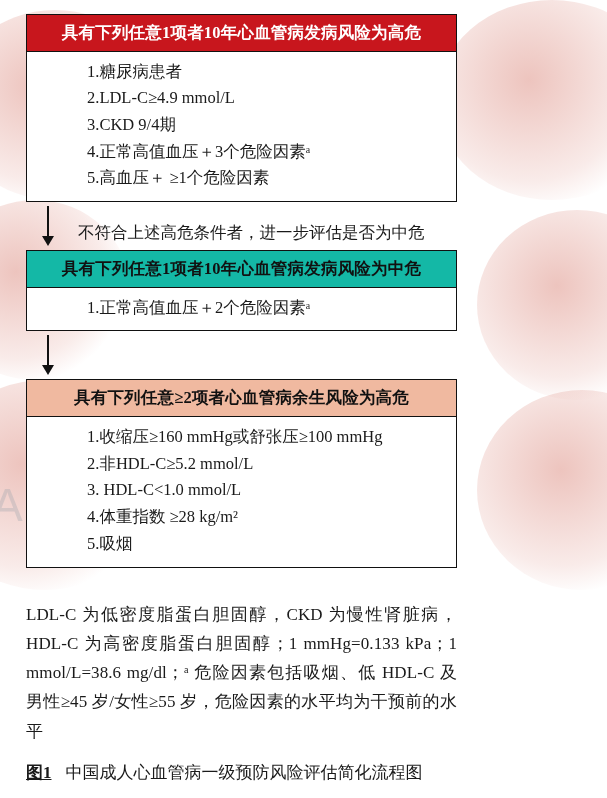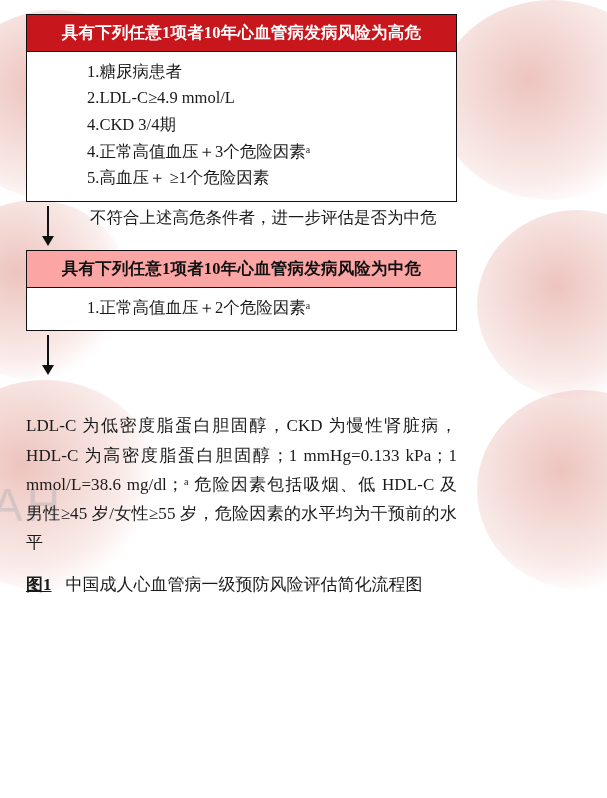--- a/index.html
+++ b/index.html
@@ -67,41 +67,41 @@
     line-height: 1.55;
     padding: 5px 4px;
     border-bottom: 1px solid #111;
     letter-spacing: 0.2px;
   }
   .hdr-red {
     background: #c8161d;
     color: #ffffff;
   }
   .hdr-orange {
-    background: #fca5a5;
+    background: #14b8a6;
     color: #111111;
   }
   .hdr-peach {
     background: #f0b9a0;
     color: #111111;
   }
   .box-body {
     padding: 7px 12px 9px 12px;
     font-size: 16.5px;
     line-height: 1.62;
     margin-left: 48px;
   }
   .box-body .li {
     white-space: nowrap;
   }
 
   .connector {
     display: flex;
-    align-items: flex-start;
-    gap: 20px;
+    align-items: flex-end;
+    gap: 8px;
     padding: 4px 0 4px 0;
   }
   .arrow-col {
     width: 44px;
     display: flex;
     justify-content: center;
     flex: 0 0 44px;
   }
   .arrow {
     width: 12px;
@@ -167,21 +167,21 @@
 
 <div class="page">
 
   <div class="flow">
 
     <div class="box">
       <div class="box-header hdr-red">具有下列任意1项者10年心血管病发病风险为高危</div>
       <div class="box-body">
         <div class="li">1.糖尿病患者</div>
         <div class="li">2.LDL-C≥4.9 mmol/L</div>
-        <div class="li">4.CKD 3/4期</div>
+        <div class="li">3.CKD 9/4期</div>
         <div class="li">4.正常高值血压＋3个危险因素ᵃ</div>
         <div class="li">5.高血压＋ ≥1个危险因素</div>
       </div>
     </div>
 
     <div class="connector">
       <div class="arrow-col">
         <div class="arrow">
           <div class="stem"></div>
           <div class="head"></div>
@@ -199,20 +199,30 @@
 
     <div class="connector">
       <div class="arrow-col">
         <div class="arrow">
           <div class="stem"></div>
           <div class="head"></div>
         </div>
       </div>
     </div>
 
+    <div class="box">
+      <div class="box-header hdr-peach">具有下列任意≥2项者心血管病余生风险为高危</div>
+      <div class="box-body">
+        <div class="li">1.收缩压≥160 mmHg或舒张压≥100 mmHg</div>
+        <div class="li">2.非HDL-C≥5.2 mmol/L</div>
+        <div class="li">3. HDL-C&lt;1.0 mmol/L</div>
+        <div class="li">4.体重指数 ≥28 kg/m²</div>
+        <div class="li">5.吸烟</div>
+      </div>
+    </div>
 
   </div>
 
   <div class="footnote">LDL-C 为低密度脂蛋白胆固醇，CKD 为慢性肾脏病，HDL-C 为高密度脂蛋白胆固醇；1 mmHg=0.133 kPa；1 mmol/L=38.6 mg/dl；ᵃ 危险因素包括吸烟、低 HDL-C 及男性≥45 岁/女性≥55 岁，危险因素的水平均为干预前的水平</div>
 
   <div class="figcap">
     <span class="lbl">图1</span><span class="cap">中国成人心血管病一级预防风险评估简化流程图</span>
   </div>
 
 </div>

